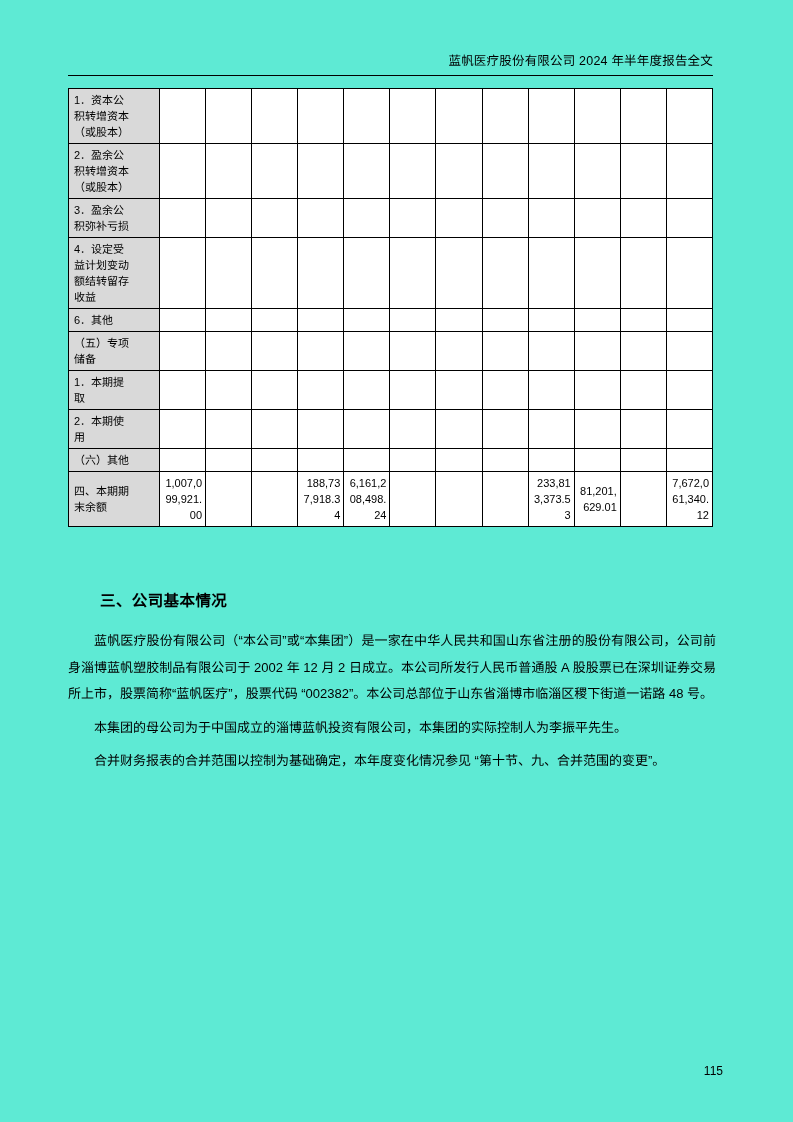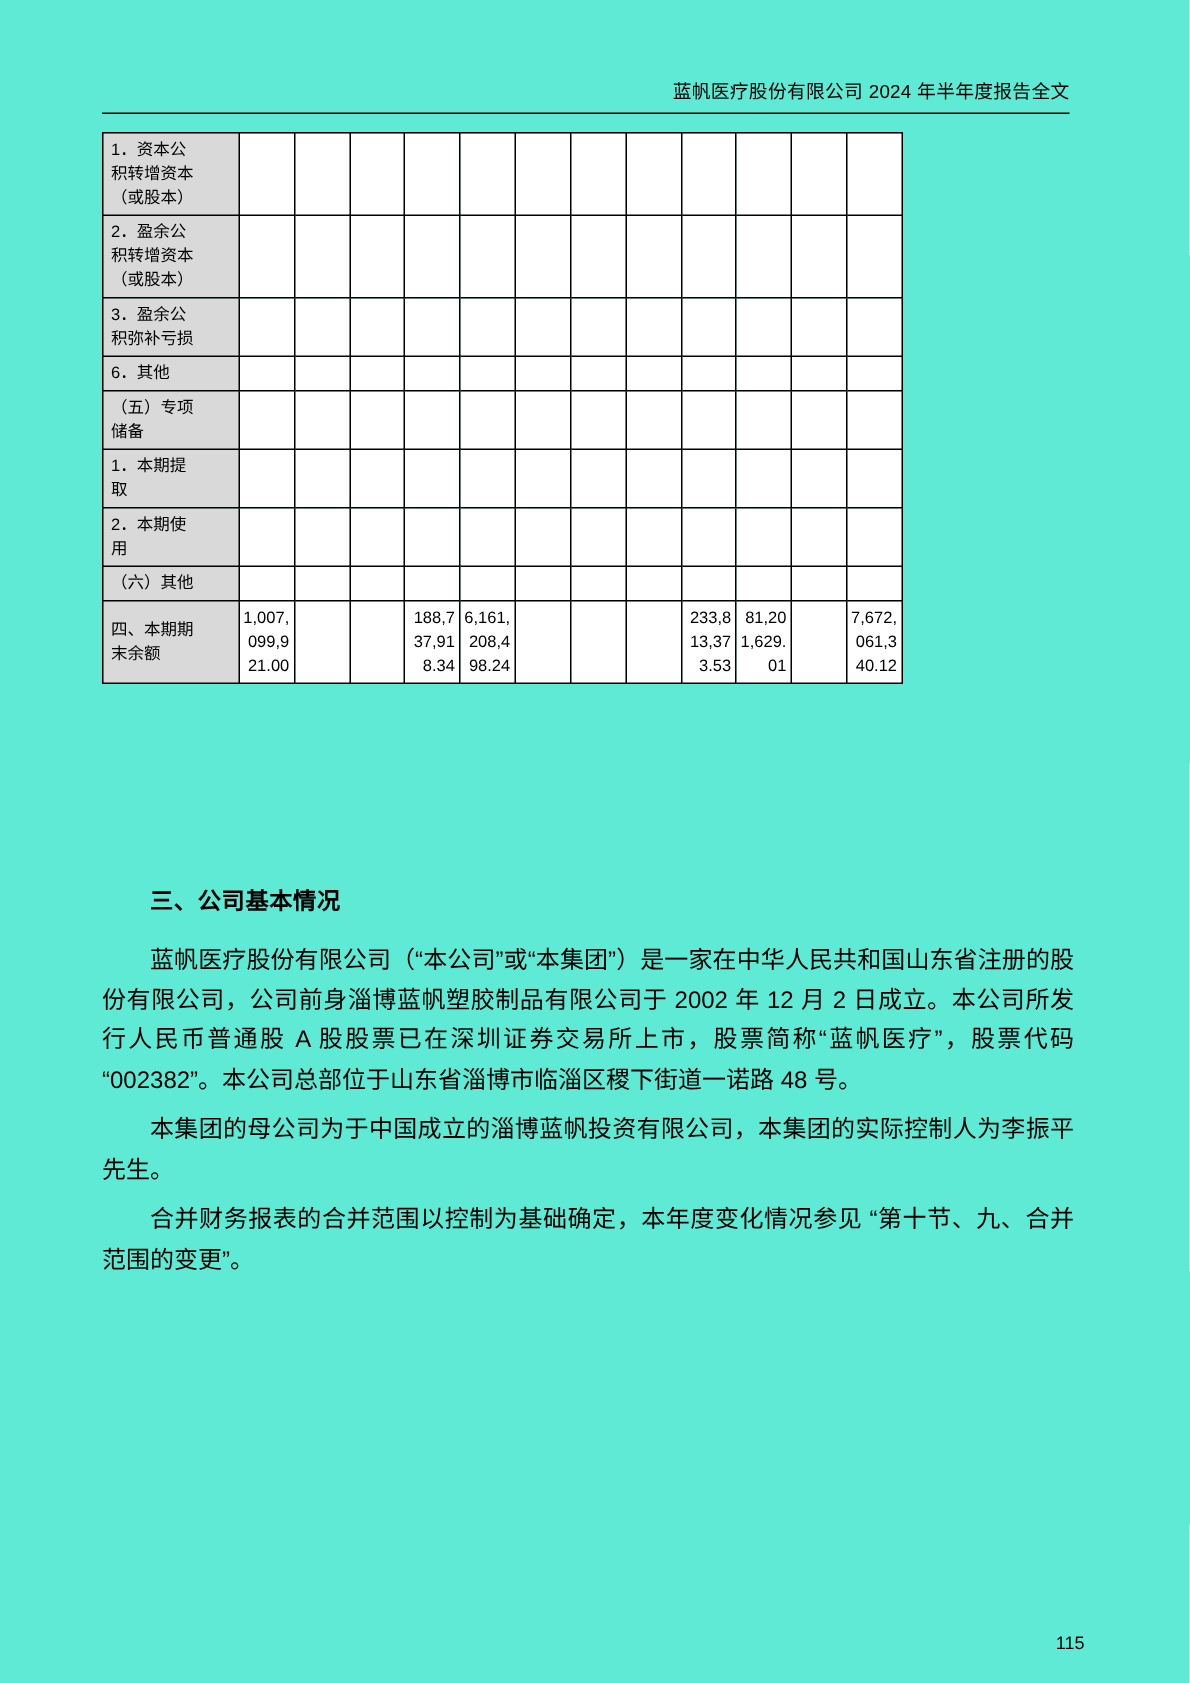--- a/index.html
+++ b/index.html
@@ -41,21 +41,21 @@
     width: 645px;
     height: 0;
     border-top: 1.6px solid #000000;
   }
 
   
   .equity-table {
     position: absolute;
     left: 68px;
     top: 88px;
-    width: 534px;
+    width: 645px;
     border-collapse: collapse;
     table-layout: fixed;
     font-family: "Liberation Sans", "DejaVu Sans", sans-serif;
   }
   .equity-table td {
     border: 1px solid #000000;
     padding: 0;
     vertical-align: middle;
     font-size: 11px;
     line-height: 16px;
@@ -89,36 +89,36 @@
     font-family: "Liberation Sans", "DejaVu Sans", sans-serif;
     text-align: right;
   }
 
   
   .body-copy {
     position: absolute;
     left: 68px;
     top: 628px;
     width: 648px;
-    font-size: 16px;
+    font-size: 13px;
     line-height: 26.5px;
     text-align: justify;
     text-justify: inter-ideograph;
     font-family: "Liberation Sans", "DejaVu Sans", sans-serif;
   }
   .body-copy p {
     margin: 0 0 7px 0;
     text-indent: 2em;
   }
 
   
   .page-number {
     position: absolute;
     right: 70px;
-    top: 1088px;
+    top: 1064px;
     font-size: 12px;
     font-family: "Liberation Sans", "DejaVu Sans", sans-serif;
   }
 </style>
 </head>
 <body>
 
 <div class="page">
 
   <div class="page-header">蓝帆医疗股份有限公司 2024 年半年度报告全文</div>
@@ -161,20 +161,40 @@
           <td class="num empty"></td>
           <td class="num empty"></td>
           <td class="num empty"></td>
           <td class="num empty"></td>
           <td class="num empty"></td>
         </tr>
         <tr>
           <td class="lbl">
             <span class="t">3．盈余公</span>
             <span class="t">积弥补亏损</span>
+          </td>
+          <td class="num empty"></td>
+          <td class="num empty"></td>
+          <td class="num empty"></td>
+          <td class="num empty"></td>
+          <td class="num empty"></td>
+          <td class="num empty"></td>
+          <td class="num empty"></td>
+          <td class="num empty"></td>
+          <td class="num empty"></td>
+          <td class="num empty"></td>
+          <td class="num empty"></td>
+          <td class="num empty"></td>
+        </tr>
+        <tr>
+          <td class="lbl">
+            <span class="t">4．设定受</span>
+            <span class="t">益计划变动</span>
+            <span class="t">额结转留存</span>
+            <span class="t">收益</span>
           </td>
           <td class="num empty"></td>
           <td class="num empty"></td>
           <td class="num empty"></td>
           <td class="num empty"></td>
           <td class="num empty"></td>
           <td class="num empty"></td>
           <td class="num empty"></td>
           <td class="num empty"></td>
           <td class="num empty"></td>

